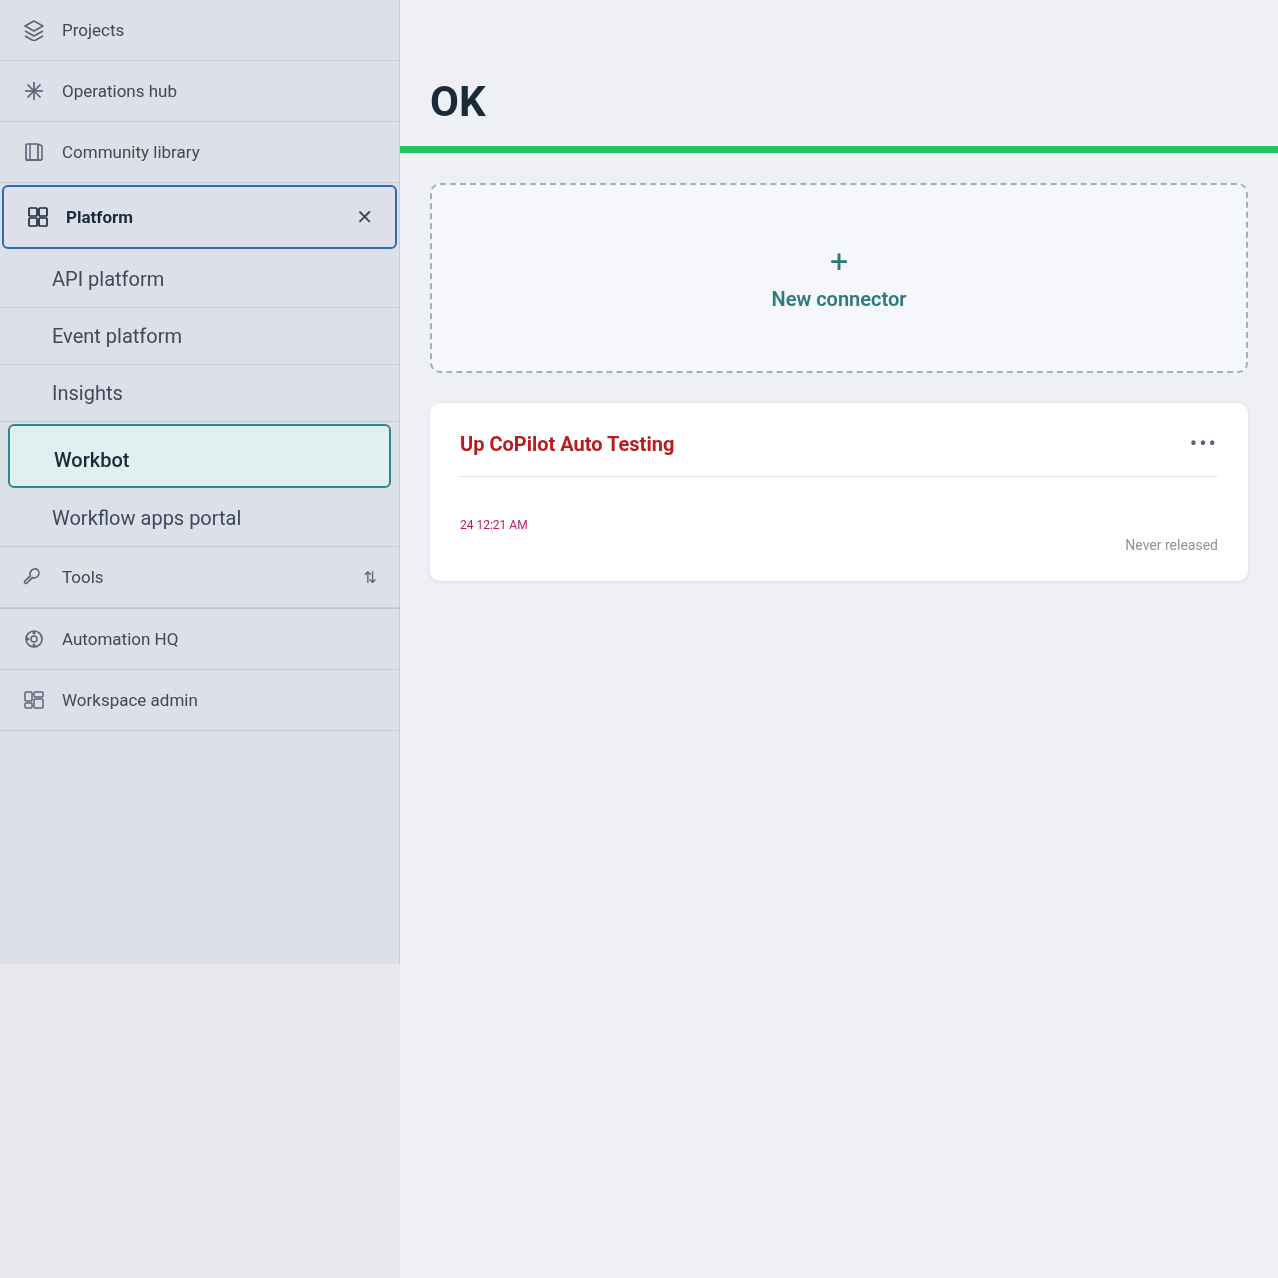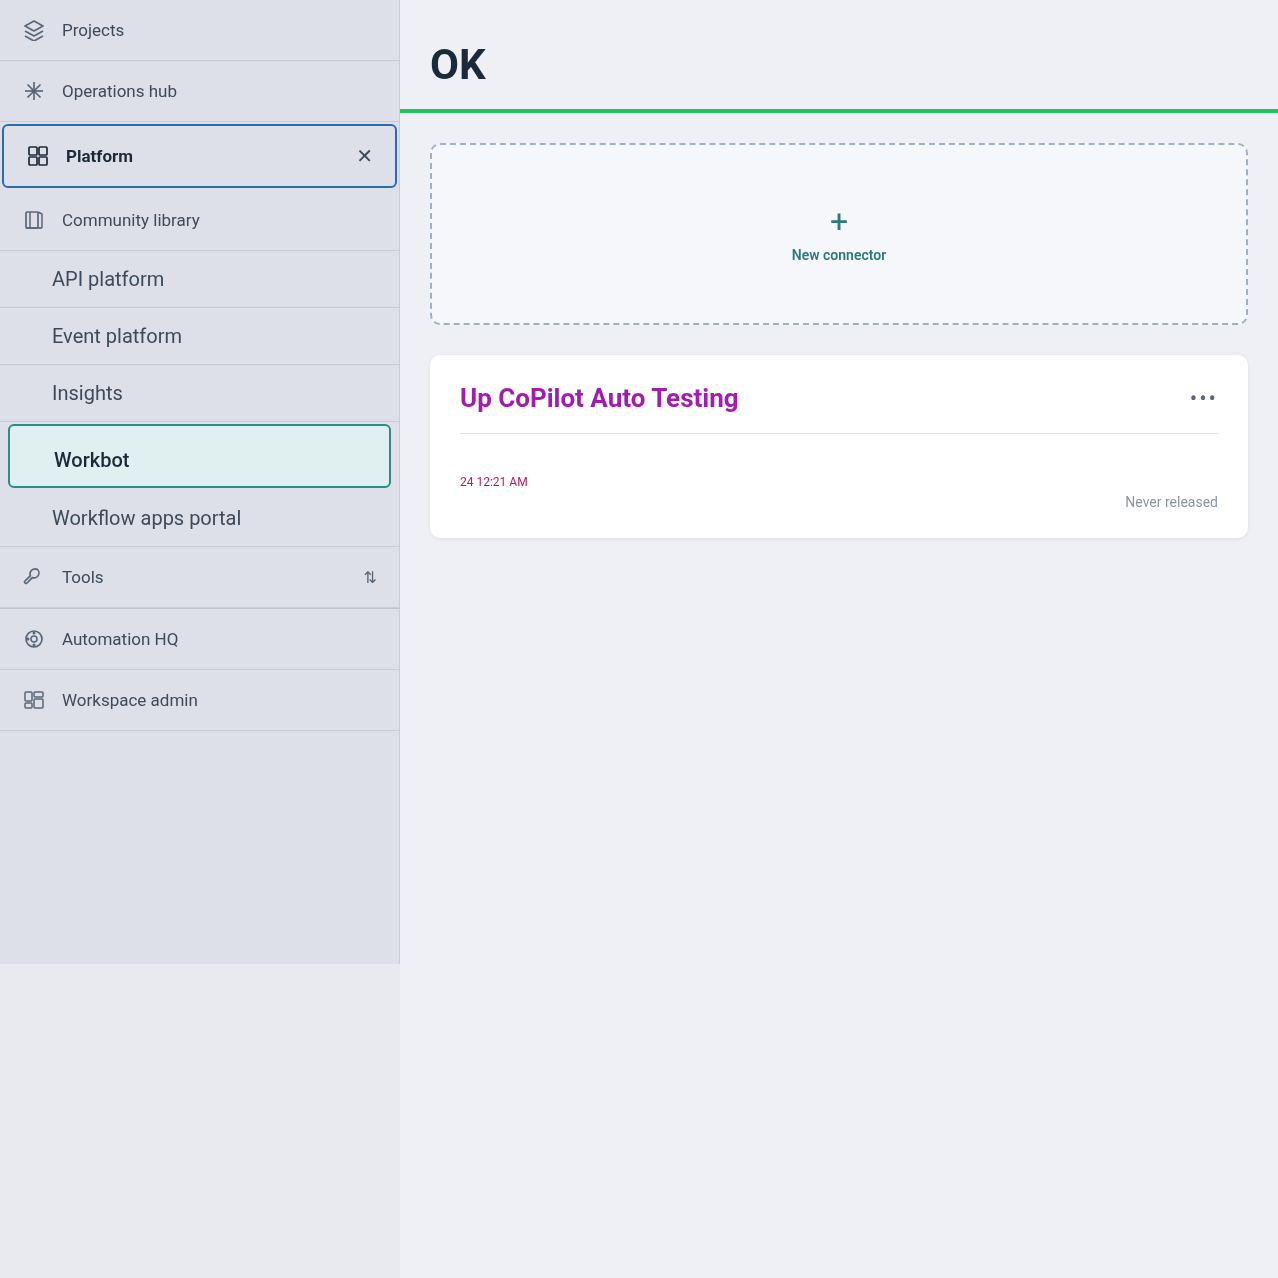--- a/index.html
+++ b/index.html
@@ -105,21 +105,22 @@
       flex: 1;
       background: #eef0f5;
       height: 1278px;
       position: relative;
       overflow: hidden;
     }
 
     
     .main-top {
       padding: 40px 50px 20px 30px;
-      border-bottom: 4px solid #22c55e;
+      border-bottom: 7px solid #22c55e;
+      margin-top: 37px;
     }
 
     .main-title-partial {
       font-size: 42px;
       font-weight: 700;
       color: #1a2a3a;
     }
 
     
     .connector-section {
@@ -140,21 +141,21 @@
     }
 
     .new-connector-plus {
       font-size: 32px;
       color: #2d7a7a;
       line-height: 1;
       margin-bottom: 10px;
     }
 
     .new-connector-label {
-      font-size: 14px;
+      font-size: 20px;
       color: #2d7a7a;
       font-weight: 600;
     }
 
     
     .app-card {
       background: #ffffff;
       border-radius: 10px;
       padding: 28px 30px;
       box-shadow: 0 1px 4px rgba(0,0,0,0.08);
@@ -162,23 +163,23 @@
     }
 
     .app-card-header {
       display: flex;
       align-items: center;
       justify-content: space-between;
       margin-bottom: 20px;
     }
 
     .app-card-title {
-      font-size: 26px;
+      font-size: 20px;
       font-weight: 700;
-      color: #a21caf;
+      color: #b91c1c;
     }
 
     .app-card-menu {
       font-size: 22px;
       color: #5a6678;
       cursor: pointer;
       letter-spacing: 2px;
     }
 
     .app-card-divider {
@@ -231,43 +232,43 @@
         <line x1="11" y1="2" x2="11" y2="20" stroke="#5a6678" stroke-width="1.7"></line>
         <line x1="2" y1="11" x2="20" y2="11" stroke="#5a6678" stroke-width="1.7"></line>
         <line x1="4.5" y1="4.5" x2="17.5" y2="17.5" stroke="#5a6678" stroke-width="1.7"></line>
         <line x1="17.5" y1="4.5" x2="4.5" y2="17.5" stroke="#5a6678" stroke-width="1.7"></line>
         <circle cx="11" cy="11" r="2" fill="#5a6678"></circle>
       </svg>
     </span>
     <span class="item-label">Operations hub</span>
   </div>
 
+  <div class="sidebar-item">
+    <span class="item-icon">
+      <svg width="22" height="22" viewBox="0 0 22 22" fill="none">
+        <rect x="3" y="3" width="12" height="16" rx="1" stroke="#5a6678" stroke-width="1.7" fill="none"></rect>
+        <line x1="7" y1="3" x2="7" y2="19" stroke="#5a6678" stroke-width="1.5"></line>
+        <line x1="3" y1="19" x2="19" y2="19" stroke="#5a6678" stroke-width="1.7"></line>
+        <path d="M15 3 L19 5 L19 19" stroke="#5a6678" stroke-width="1.5" fill="none"></path>
+      </svg>
+    </span>
+    <span class="item-label">Community library</span>
+  </div>
+
   <div class="sidebar-item active">
     <span class="item-icon">
       <svg width="22" height="22" viewBox="0 0 22 22" fill="none">
         <rect x="2" y="2" width="8" height="8" rx="1" stroke="#1a2a3a" stroke-width="1.7" fill="none"></rect>
         <rect x="12" y="2" width="8" height="8" rx="1" stroke="#1a2a3a" stroke-width="1.7" fill="none"></rect>
         <rect x="2" y="12" width="8" height="8" rx="1" stroke="#1a2a3a" stroke-width="1.7" fill="none"></rect>
         <rect x="12" y="12" width="8" height="8" rx="1" stroke="#1a2a3a" stroke-width="1.7" fill="none"></rect>
       </svg>
     </span>
     <span class="item-label">Platform</span>
     <span class="chevron" style="font-size:20px; color:#3d4a5c; font-weight:400;">✕</span>
-  </div>
-
-  <div class="sidebar-item">
-    <span class="item-icon">
-      <svg width="22" height="22" viewBox="0 0 22 22" fill="none">
-        <rect x="3" y="3" width="12" height="16" rx="1" stroke="#5a6678" stroke-width="1.7" fill="none"></rect>
-        <line x1="7" y1="3" x2="7" y2="19" stroke="#5a6678" stroke-width="1.5"></line>
-        <line x1="3" y1="19" x2="19" y2="19" stroke="#5a6678" stroke-width="1.7"></line>
-        <path d="M15 3 L19 5 L19 19" stroke="#5a6678" stroke-width="1.5" fill="none"></path>
-      </svg>
-    </span>
-    <span class="item-label">Community library</span>
   </div>
 
   <div class="sub-items">
     <div class="sub-item">
       <span>API platform</span>
     </div>
     <div class="sub-item">
       <span>Event platform</span>
     </div>
     <div class="sub-item">

